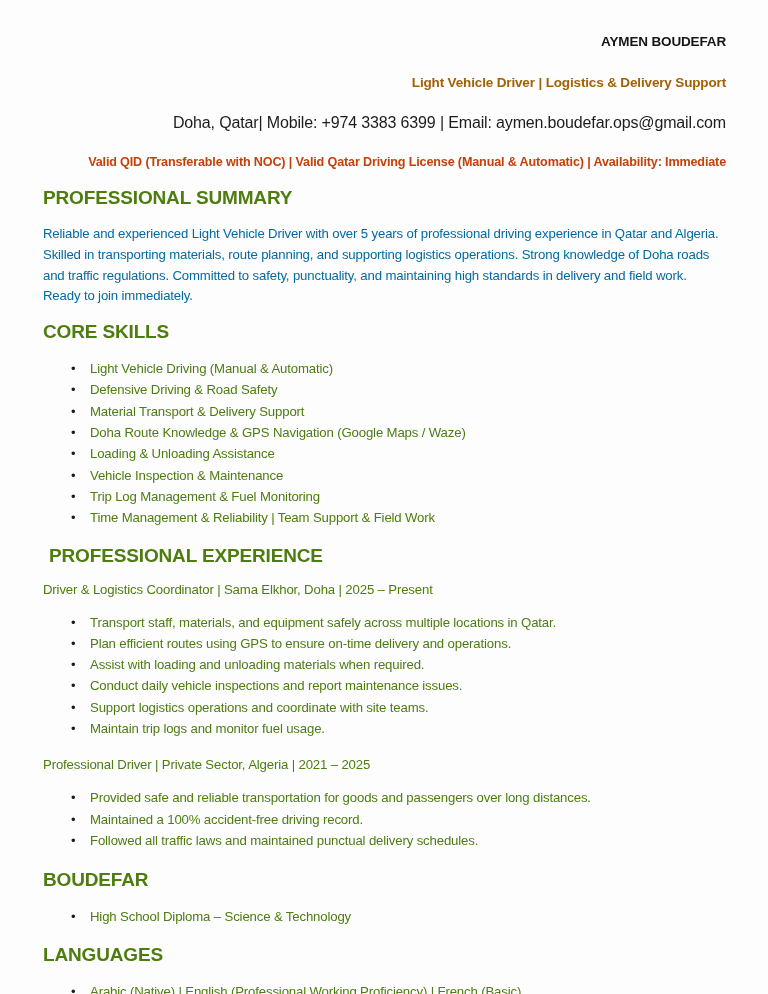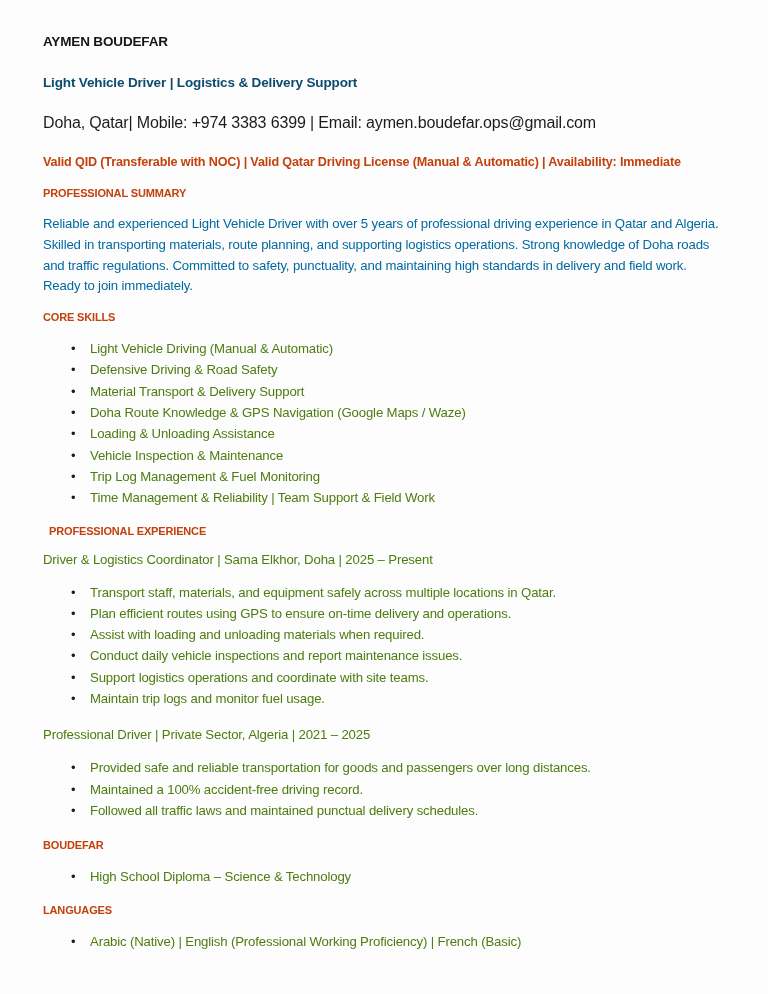--- a/index.html
+++ b/index.html
@@ -12,49 +12,49 @@
   .page {
     width: 768px;
     height: 994px;
     background: #fdfdfd;
     font-family: "Liberation Sans", sans-serif;
     color: #1c1c1c;
     padding: 34px 42px 0 43px;
     letter-spacing: -0.15px;
   }
   
-  .hdr-line { text-align: left; }
+  .hdr-line { text-align: right; }
   .resume-name {
     font-size: 13.5px;
     font-weight: bold;
     color: #151515;
     margin-bottom: 26px;
   }
   .resume-headline {
     font-size: 13.5px;
     font-weight: bold;
-    color: #0c4a6e;
+    color: #a16207;
     margin-bottom: 24px;
   }
   .resume-contact {
     font-size: 16px;
     font-weight: normal;
     margin-bottom: 23px;
   }
   .resume-credentials {
     font-size: 12.6px;
     font-weight: bold;
     color: #c2410c;
     margin-bottom: 18px;
   }
   
   .section-heading {
-    font-size: 11px;
+    font-size: 19px;
     font-weight: bold;
-    color: #c2410c;
+    color: #4d7c0f;
     margin-bottom: 15px;
   }
   .section-heading.indented { padding-left: 6px; }
   .summary-paragraph {
     font-size: 13.2px;
     line-height: 20.8px;
     margin-bottom: 14px;
     color: #0369a1;
   }
   ul.bullet-list {

